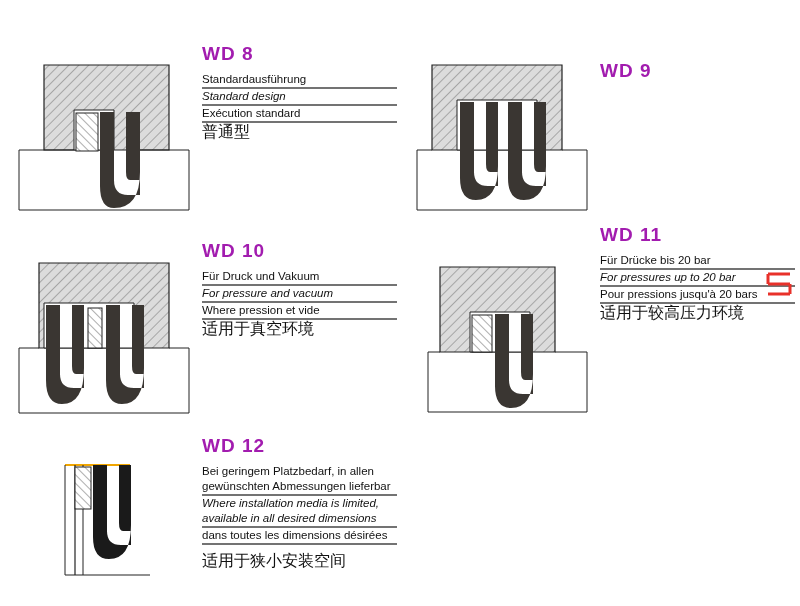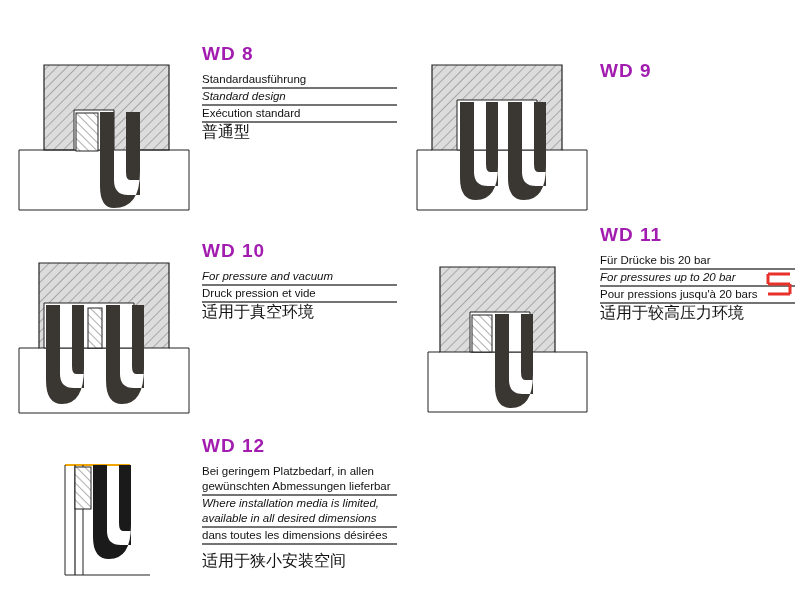--- a/index.html
+++ b/index.html
@@ -144,22 +144,23 @@
       <line x1="5" y1="90" x2="25" y2="90" stroke="#222" stroke-width="1"></line>
       <line x1="155" y1="90" x2="175" y2="90" stroke="#222" stroke-width="1"></line>
       <line x1="5" y1="90" x2="5" y2="155" stroke="#222" stroke-width="1"></line>
       <line x1="175" y1="90" x2="175" y2="155" stroke="#222" stroke-width="1"></line>
     </svg>
   </div>
 
   <div class="item" style="left:202px; top:240px; width:195px;">
     <div class="title">WD 10</div>
     <div class="lines">
+      <div class="line de">Für Druck und Vakuum</div>
       <div class="line en">For pressure and vacuum</div>
-      <div class="line fr">Druck pression et vide</div>
+      <div class="line fr">Where pression et vide</div>
       <div class="line zh">适用于真空环境</div>
     </div>
   </div>
 
   <div class="item" style="left:425px; top:262px; width:165px; height:160px;">
     <svg width="165" height="160" viewBox="0 0 165 160">
       <path d="M15,5 L130,5 L130,90 L15,90 Z" fill="url(#hatchA)" stroke="#222" stroke-width="1.2"></path>
       <path d="M45,50 L105,50 L105,90 L45,90 Z" fill="#ffffff" stroke="#222" stroke-width="1"></path>
       <rect x="47" y="53" width="20" height="37" fill="url(#hatchB)" stroke="#222" stroke-width="1"></rect>
       <path d="M70,52 L84,52 L84,118 Q84,132 98,132 L108,132 L108,118 L100,118 Q96,118 96,110 L96,52 L108,52 L108,112 Q108,146 86,146 Q70,146 70,124 Z" fill="#3a3632"></path>

